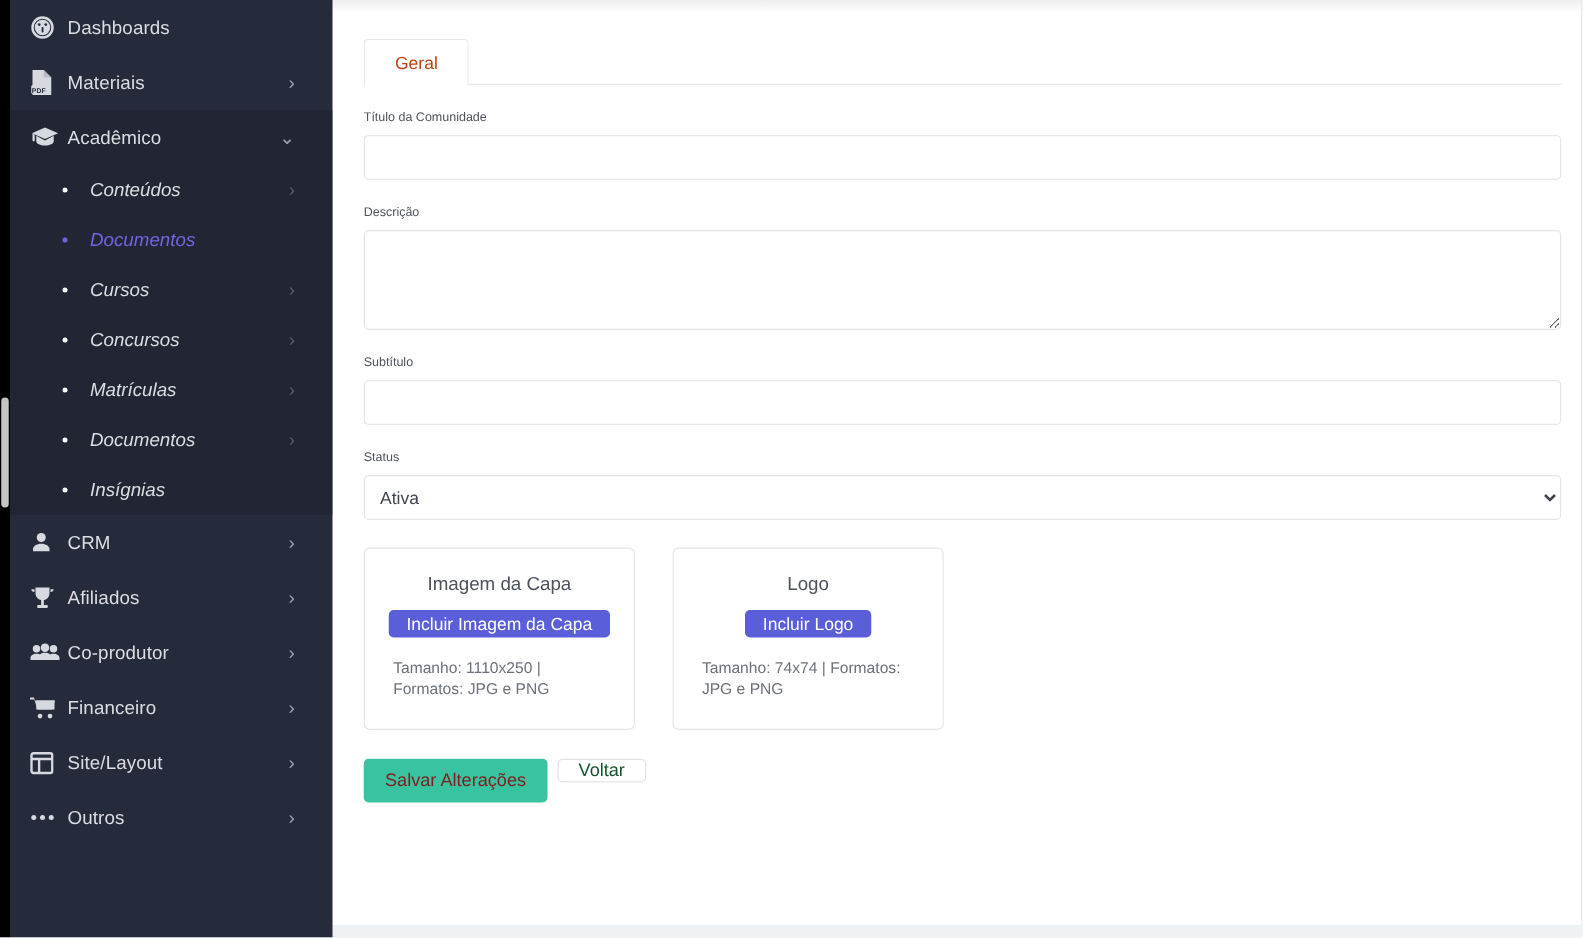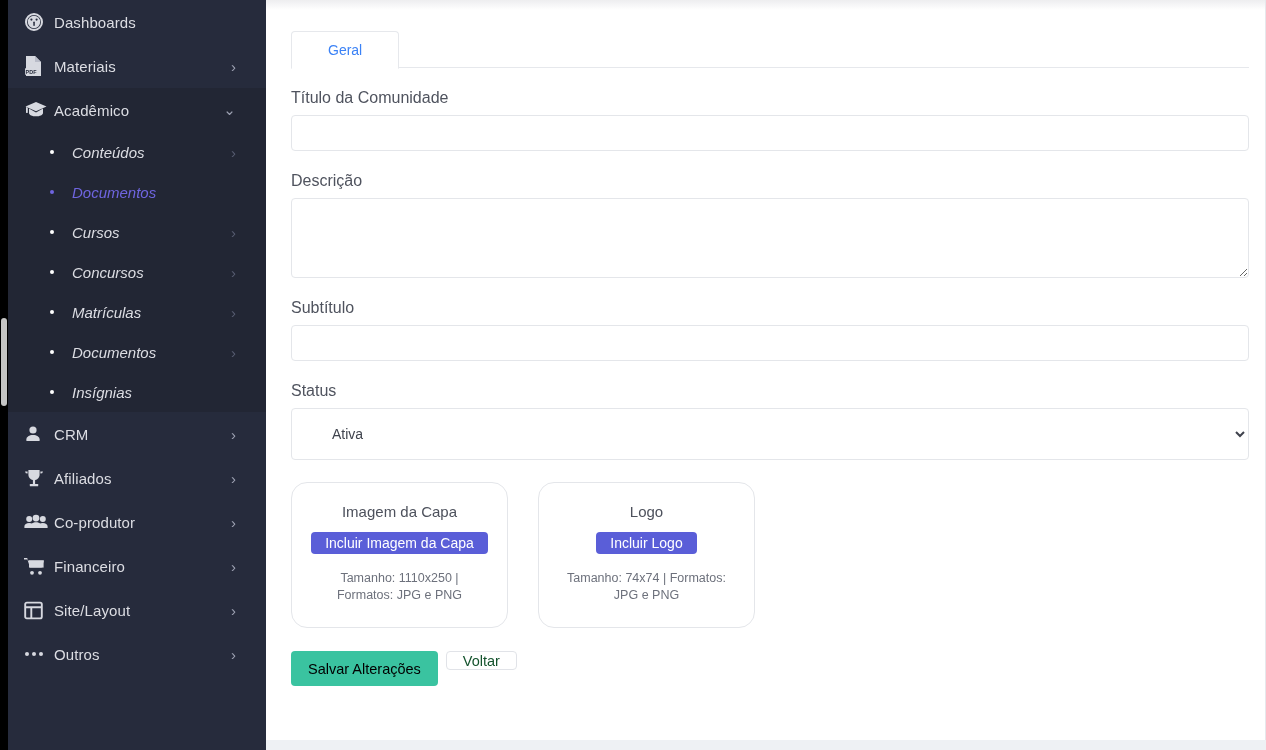--- a/index.html
+++ b/index.html
@@ -129,35 +129,35 @@
   
   .tabs {
     position: relative;
     height: 37px;
     border-bottom: 1px solid #e6e8ec;
     width: 958px;
   }
   .tab {
     position: absolute; left: 0; top: 0;
     height: 38px;
-    padding: 0 36px;
+    padding: 0 24px;
     display: flex; align-items: center;
     font-size: 14px;
-    color: #3b82f6;
+    color: #c2410c;
     background: #fff;
     border: 1px solid #e6e8ec;
     border-bottom: 1px solid #fff;
     border-radius: 4px 4px 0 0;
     cursor: pointer;
   }
 
   
   .field { margin-top: 21px; }
   .field-label {
-    font-size: 16px;
+    font-size: 10px;
     color: #4f535e;
     margin-bottom: 8px;
     display: block;
   }
   .text-input {
     display: block;
     width: 958px; height: 36px;
     border: 1px solid #e4e6ea;
     border-radius: 4px;
     background: #fff;
@@ -175,42 +175,42 @@
     background: #fff;
     padding: 8px 12px;
     font-size: 14px;
     color: #3f434d;
     font-family: "Liberation Sans", sans-serif;
     outline: none;
     resize: vertical;
   }
   .select-input {
     display: block;
-    width: 958px; height: 52px;
+    width: 958px; height: 36px;
     border: 1px solid #e4e6ea;
     border-radius: 4px;
     background: #fff;
-    padding: 0 12px 0 36px;
+    padding: 0 12px 0 8px;
     font-size: 14px;
     color: #3f434d;
     font-family: "Liberation Sans", sans-serif;
     outline: none;
   }
 
   
   .upload-row {
     display: flex;
     gap: 30px;
     margin-top: 22px;
   }
   .upload-card {
     width: 217px;
     height: 146px;
     border: 1px solid #e4e6ea;
-    border-radius: 16px;
+    border-radius: 5px;
     display: flex;
     flex-direction: column;
     align-items: center;
     padding-top: 20px;
     background: #fff;
   }
   .upload-card .u-title {
     font-size: 15px;
     color: #4d515c;
     margin-bottom: 12px;
@@ -223,35 +223,35 @@
     height: 22px;
     padding: 0 14px;
     font-size: 14px;
     font-family: "Liberation Sans", sans-serif;
     cursor: pointer;
   }
   .upload-hint {
     margin-top: 16px;
     font-size: 12.5px;
     color: #6d717c;
-    text-align: center;
+    text-align: left;
     line-height: 17px;
     width: 170px;
   }
 
   
   .btn-row {
     display: flex;
     gap: 8px;
     margin-top: 23px;
     padding-bottom: 30px;
   }
   .btn-save {
     background: #3ac3a0;
-    color: #000000;
+    color: #7f1d1d;
     border: none;
     border-radius: 4px;
     height: 35px;
     padding: 0 17px;
     font-size: 14.5px;
     font-family: "Liberation Sans", sans-serif;
     cursor: pointer;
   }
   .btn-back {
     background: #fff;

